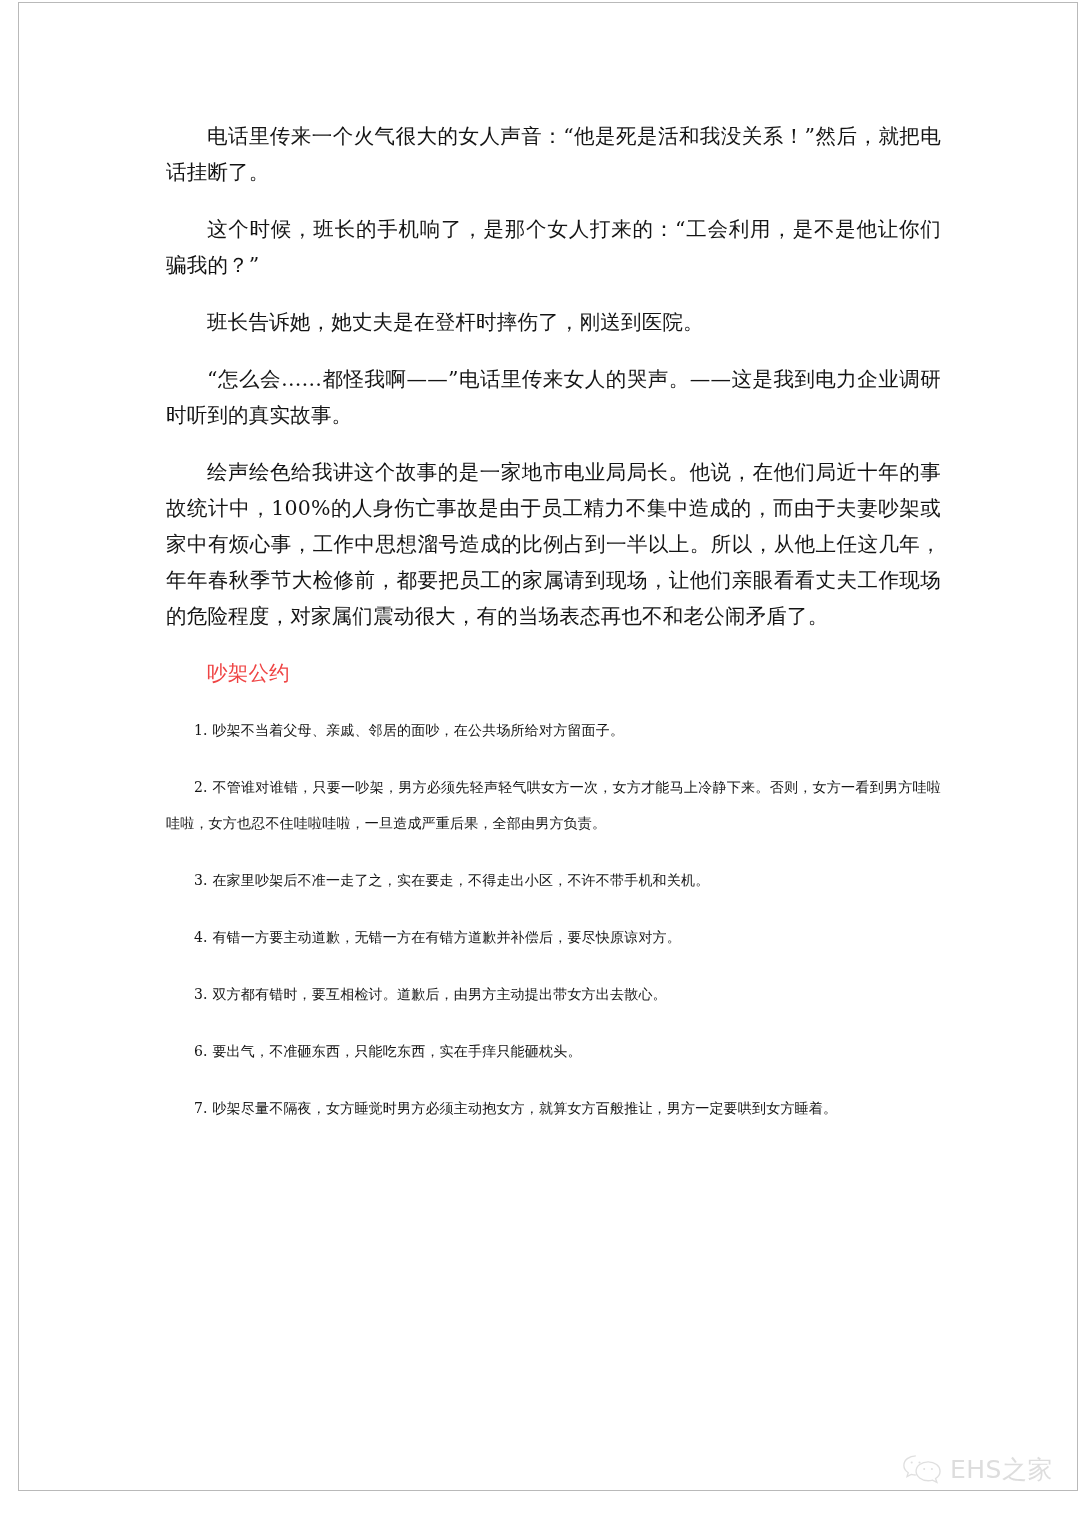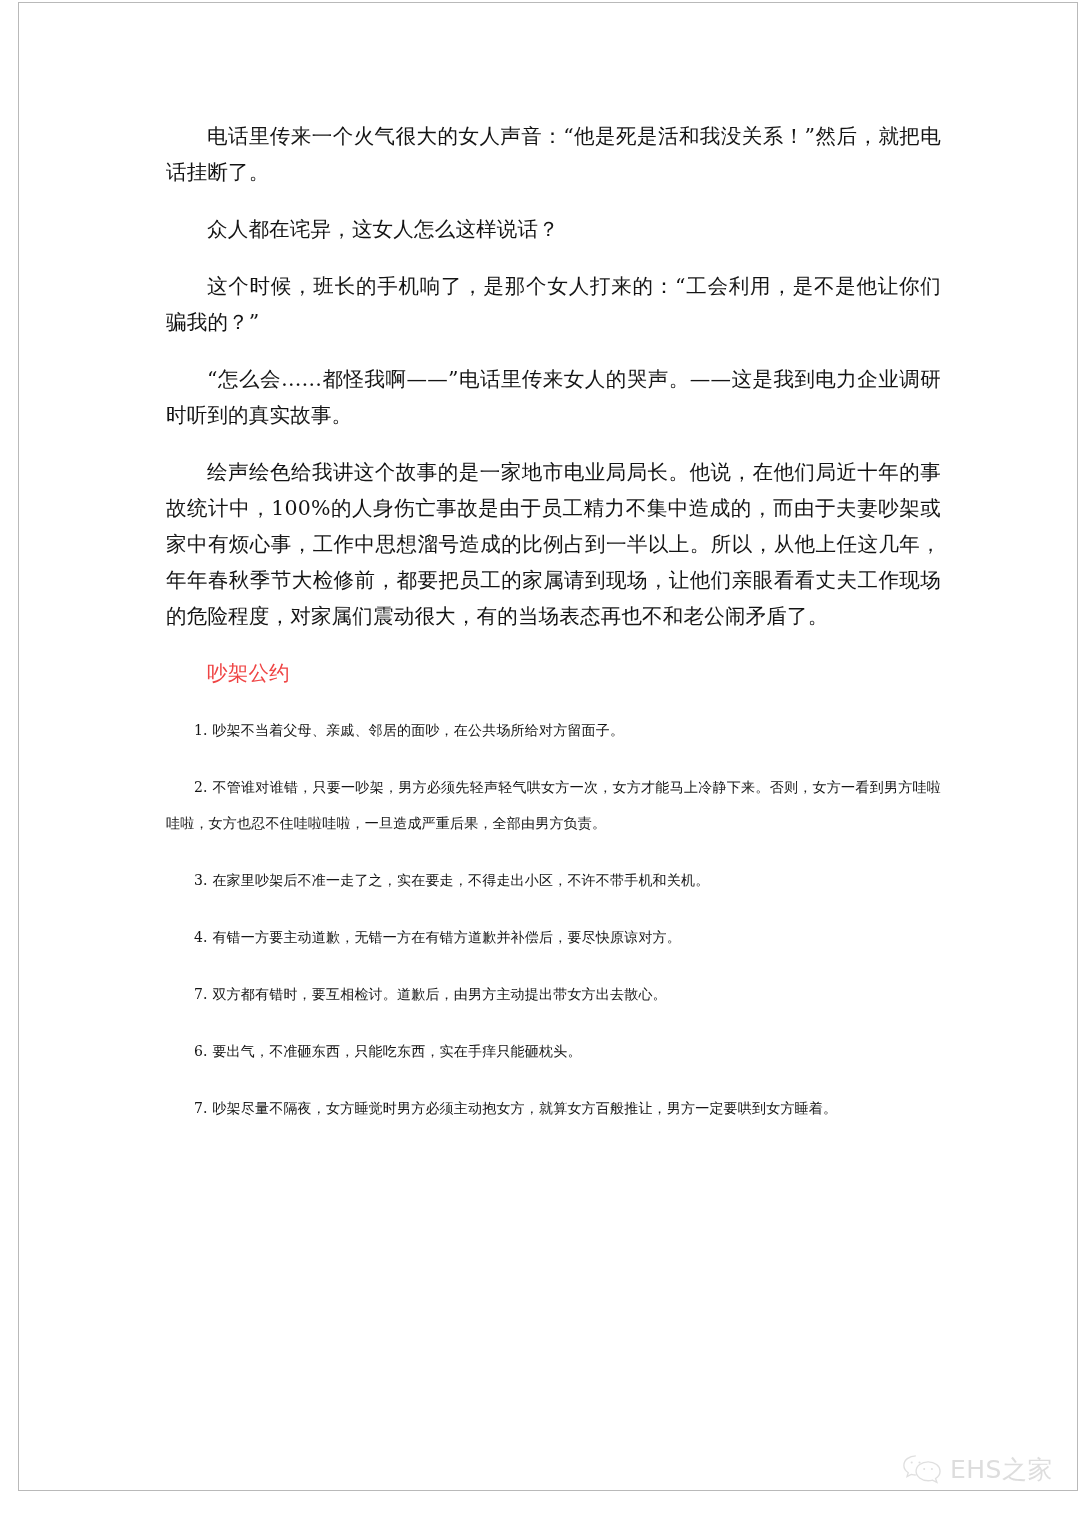--- a/index.html
+++ b/index.html
@@ -93,32 +93,32 @@
 </head>
 <body>
 
 <div class="page">
 
   <div class="page-border"></div>
 
   <div class="content">
 
     <p class="para">电话里传来一个火气很大的女人声音：“他是死是活和我没关系！”然后，就把电话挂断了。</p>
-    <p class="para">众人都在诧异，这女人怎么这样说话？</p>
     <p class="para">这个时候，班长的手机响了，是那个女人打来的：“工会利用，是不是他让你们骗我的？”</p>
+    <p class="para">班长告诉她，她丈夫是在登杆时摔伤了，刚送到医院。</p>
     <p class="para">“怎么会……都怪我啊——”电话里传来女人的哭声。——这是我到电力企业调研时听到的真实故事。</p>
     <p class="para">绘声绘色给我讲这个故事的是一家地市电业局局长。他说，在他们局近十年的事故统计中，100%的人身伤亡事故是由于员工精力不集中造成的，而由于夫妻吵架或家中有烦心事，工作中思想溜号造成的比例占到一半以上。所以，从他上任这几年，年年春秋季节大检修前，都要把员工的家属请到现场，让他们亲眼看看丈夫工作现场的危险程度，对家属们震动很大，有的当场表态再也不和老公闹矛盾了。</p>
 
     <p class="heading">吵架公约</p>
 
     <p class="rule">1. 吵架不当着父母、亲戚、邻居的面吵，在公共场所给对方留面子。</p>
     <p class="rule">2. 不管谁对谁错，只要一吵架，男方必须先轻声轻气哄女方一次，女方才能马上冷静下来。否则，女方一看到男方哇啦哇啦，女方也忍不住哇啦哇啦，一旦造成严重后果，全部由男方负责。</p>
     <p class="rule">3. 在家里吵架后不准一走了之，实在要走，不得走出小区，不许不带手机和关机。</p>
     <p class="rule">4. 有错一方要主动道歉，无错一方在有错方道歉并补偿后，要尽快原谅对方。</p>
-    <p class="rule">7. 双方都有错时，要互相检讨。道歉后，由男方主动提出带女方出去散心。</p>
+    <p class="rule">3. 双方都有错时，要互相检讨。道歉后，由男方主动提出带女方出去散心。</p>
     <p class="rule">6. 要出气，不准砸东西，只能吃东西，实在手痒只能砸枕头。</p>
     <p class="rule">7. 吵架尽量不隔夜，女方睡觉时男方必须主动抱女方，就算女方百般推让，男方一定要哄到女方睡着。</p>
 
   </div>
 
   <div class="footer-watermark">
     <span class="wechat-icon-wrap">
       <svg class="wechat-icon" viewBox="0 0 44 34" xmlns="http://www.w3.org/2000/svg" fill="none" stroke="#c6c6c6" stroke-width="1.4">
         <path d="M15.5 3.2C8.6 3.2 3 7.7 3 13.2c0 3.1 1.8 5.9 4.6 7.7l-1.3 4 4.4-2.3c1.5.4 3.1.7 4.8.7"></path>
         <ellipse cx="11.2" cy="10.2" rx="1.1" ry="1.1" fill="#c6c6c6" stroke="none"></ellipse>

